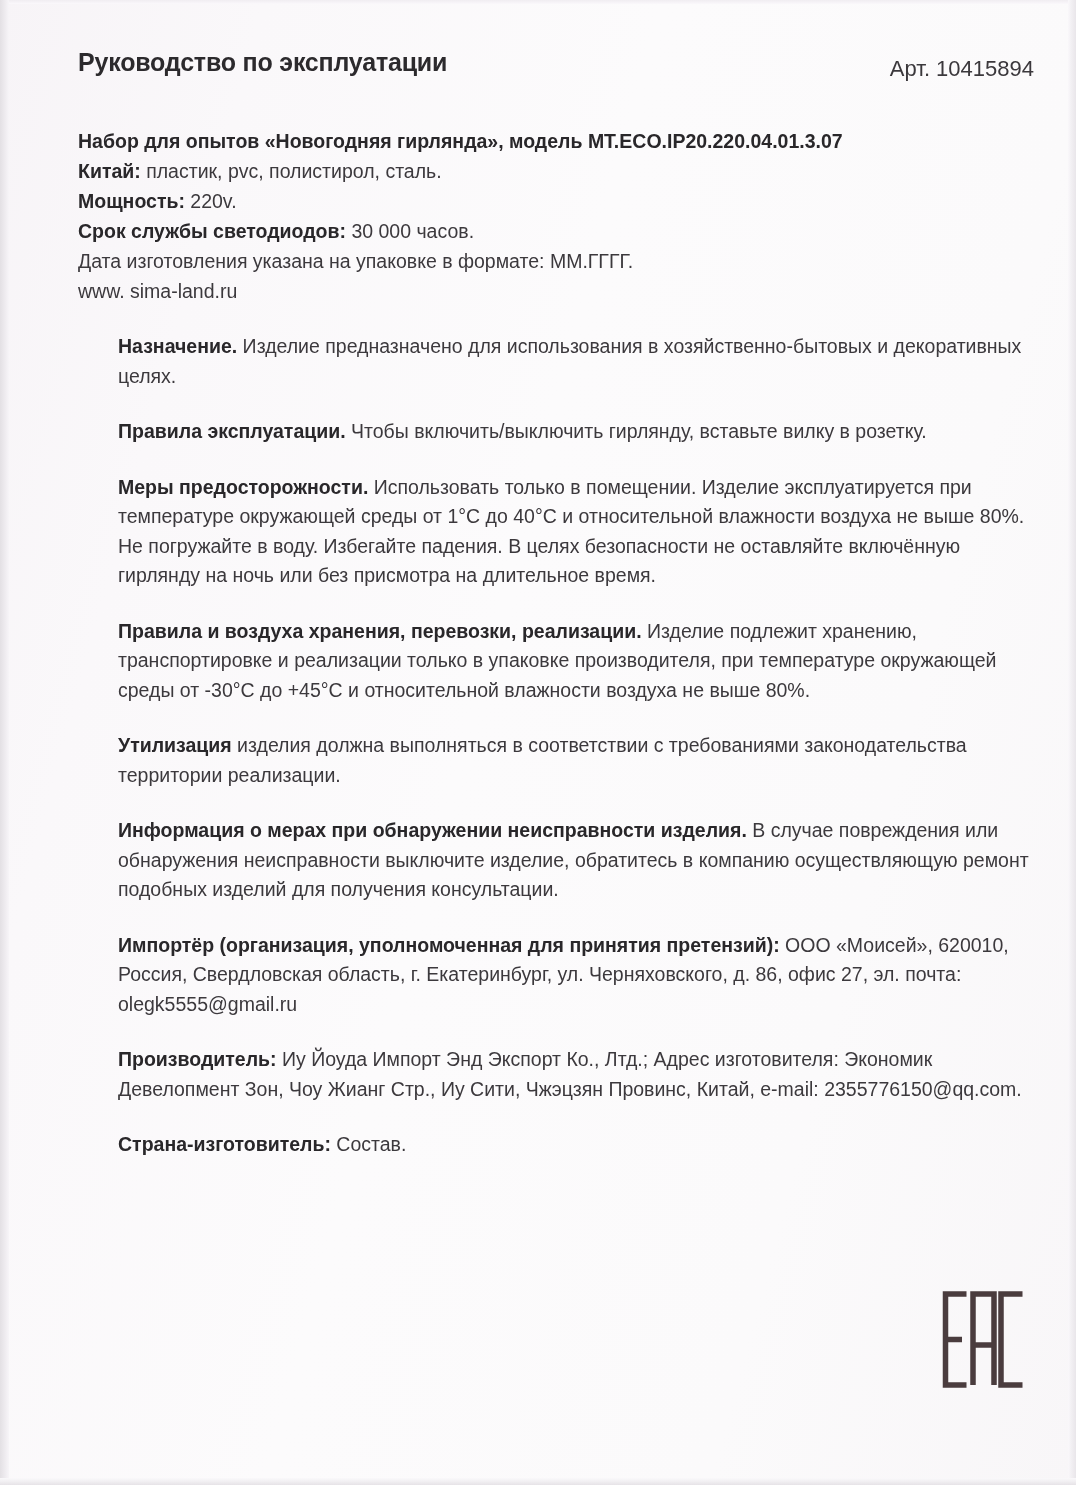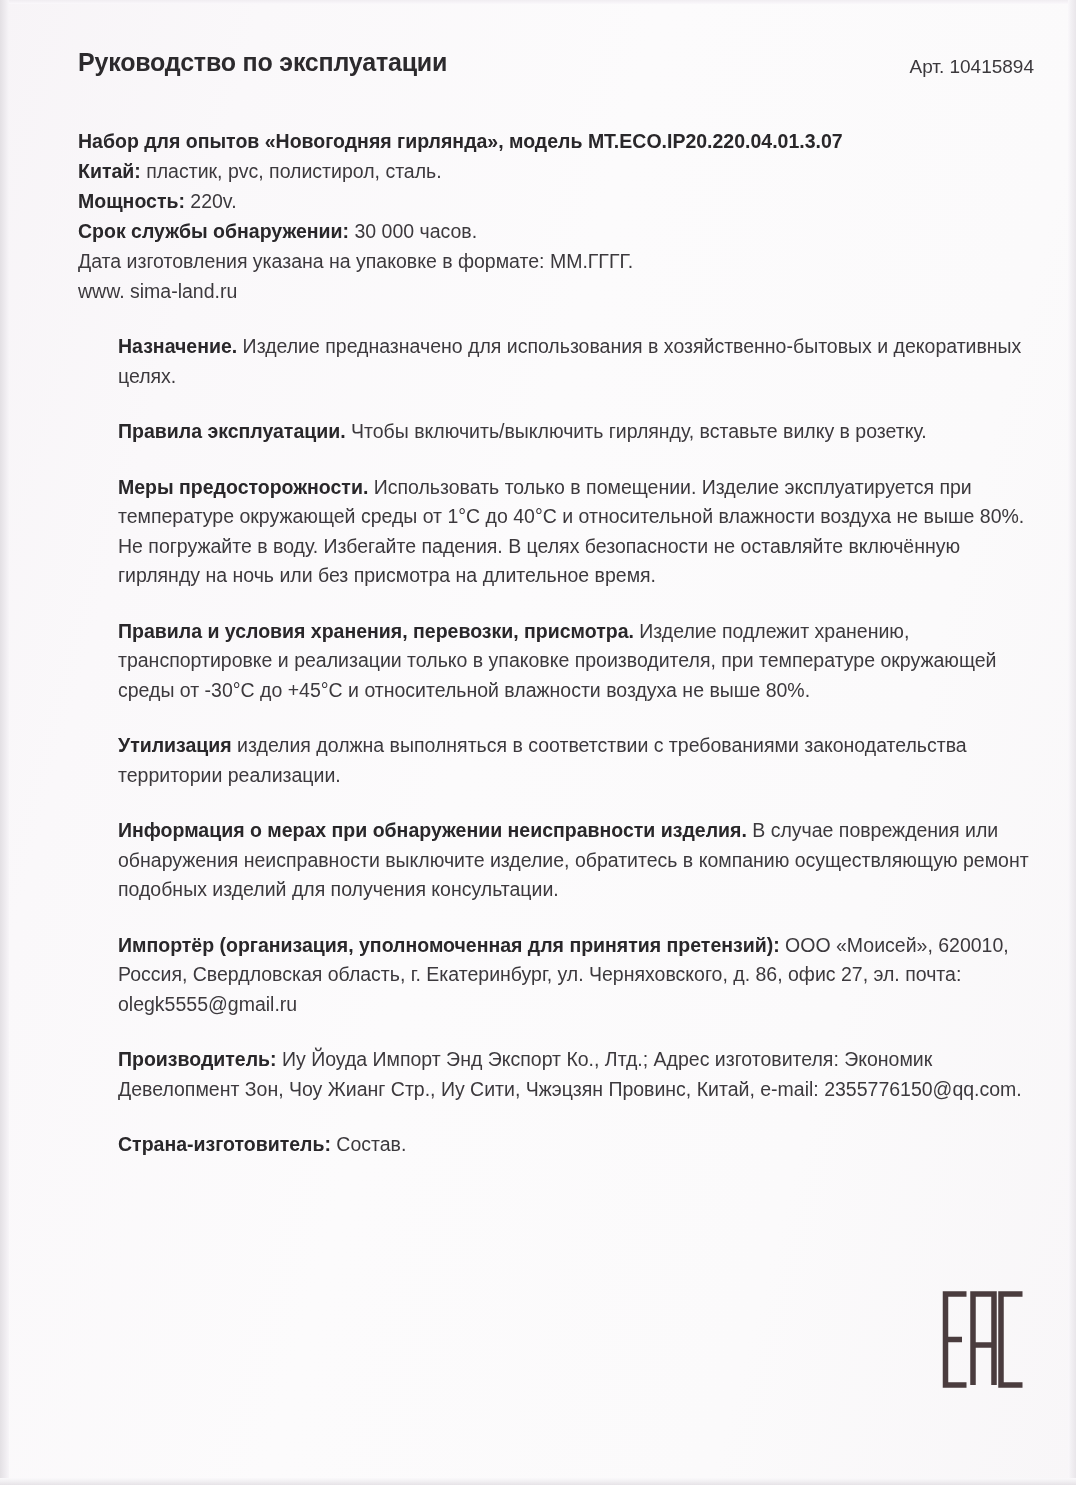--- a/index.html
+++ b/index.html
@@ -63,21 +63,21 @@
     font-size: 25px;
     font-weight: bold;
     color: #2c2a2d;
     letter-spacing: -0.2px;
     white-space: nowrap;
   }
   .doc-art {
     position: absolute;
     right: 4px;
     top: 8px;
-    font-size: 19px;
+    font-size: 22px;
     font-weight: normal;
     color: #3b383c;
     white-space: nowrap;
   }
 
   
   .spec-block {
     margin-top: 26px;
   }
   .spec-line {
@@ -135,21 +135,21 @@
       <div class="spec-line">
         <b>Набор для опытов «Новогодняя гирлянда», модель MT.ECO.IP20.220.04.01.3.07</b><span></span>
       </div>
       <div class="spec-line">
         <b>Китай:</b><span> пластик, pvc, полистирол, сталь.</span>
       </div>
       <div class="spec-line">
         <b>Мощность:</b><span> 220v.</span>
       </div>
       <div class="spec-line">
-        <b>Срок службы обнаружении:</b><span> 30 000 часов.</span>
+        <b>Срок службы светодиодов:</b><span> 30 000 часов.</span>
       </div>
       <div class="spec-line">
         <span>Дата изготовления указана на упаковке в формате: ММ.ГГГГ.</span>
       </div>
       <div class="spec-line">
         <span>www. sima-land.ru</span>
       </div>
     </div>
 
     <div class="section">
@@ -158,21 +158,21 @@
 
     <div class="section">
       <b>Правила эксплуатации.</b><span> Чтобы включить/выключить гирлянду, вставьте вилку в розетку.</span>
     </div>
 
     <div class="section">
       <b>Меры предосторожности.</b><span> Использовать только в помещении. Изделие эксплуатируется при температуре окружающей среды от 1°С до 40°С и относительной влажности воздуха не выше 80%. Не погружайте в воду. Избегайте падения. В целях безопасности не оставляйте включённую гирлянду на ночь или без присмотра на длительное время.</span>
     </div>
 
     <div class="section">
-      <b>Правила и условия хранения, перевозки, присмотра.</b><span> Изделие подлежит хранению, транспортировке и реализации только в упаковке производителя, при температуре окружающей среды от -30°С до +45°С и относительной влажности воздуха не выше 80%.</span>
+      <b>Правила и воздуха хранения, перевозки, реализации.</b><span> Изделие подлежит хранению, транспортировке и реализации только в упаковке производителя, при температуре окружающей среды от -30°С до +45°С и относительной влажности воздуха не выше 80%.</span>
     </div>
 
     <div class="section">
       <b>Утилизация</b><span> изделия должна выполняться в соответствии с требованиями законодательства территории реализации.</span>
     </div>
 
     <div class="section">
       <b>Информация о мерах при обнаружении неисправности изделия.</b><span> В случае повреждения или обнаружения неисправности выключите изделие, обратитесь в компанию осуществляющую ремонт подобных изделий для получения консультации.</span>
     </div>
 

